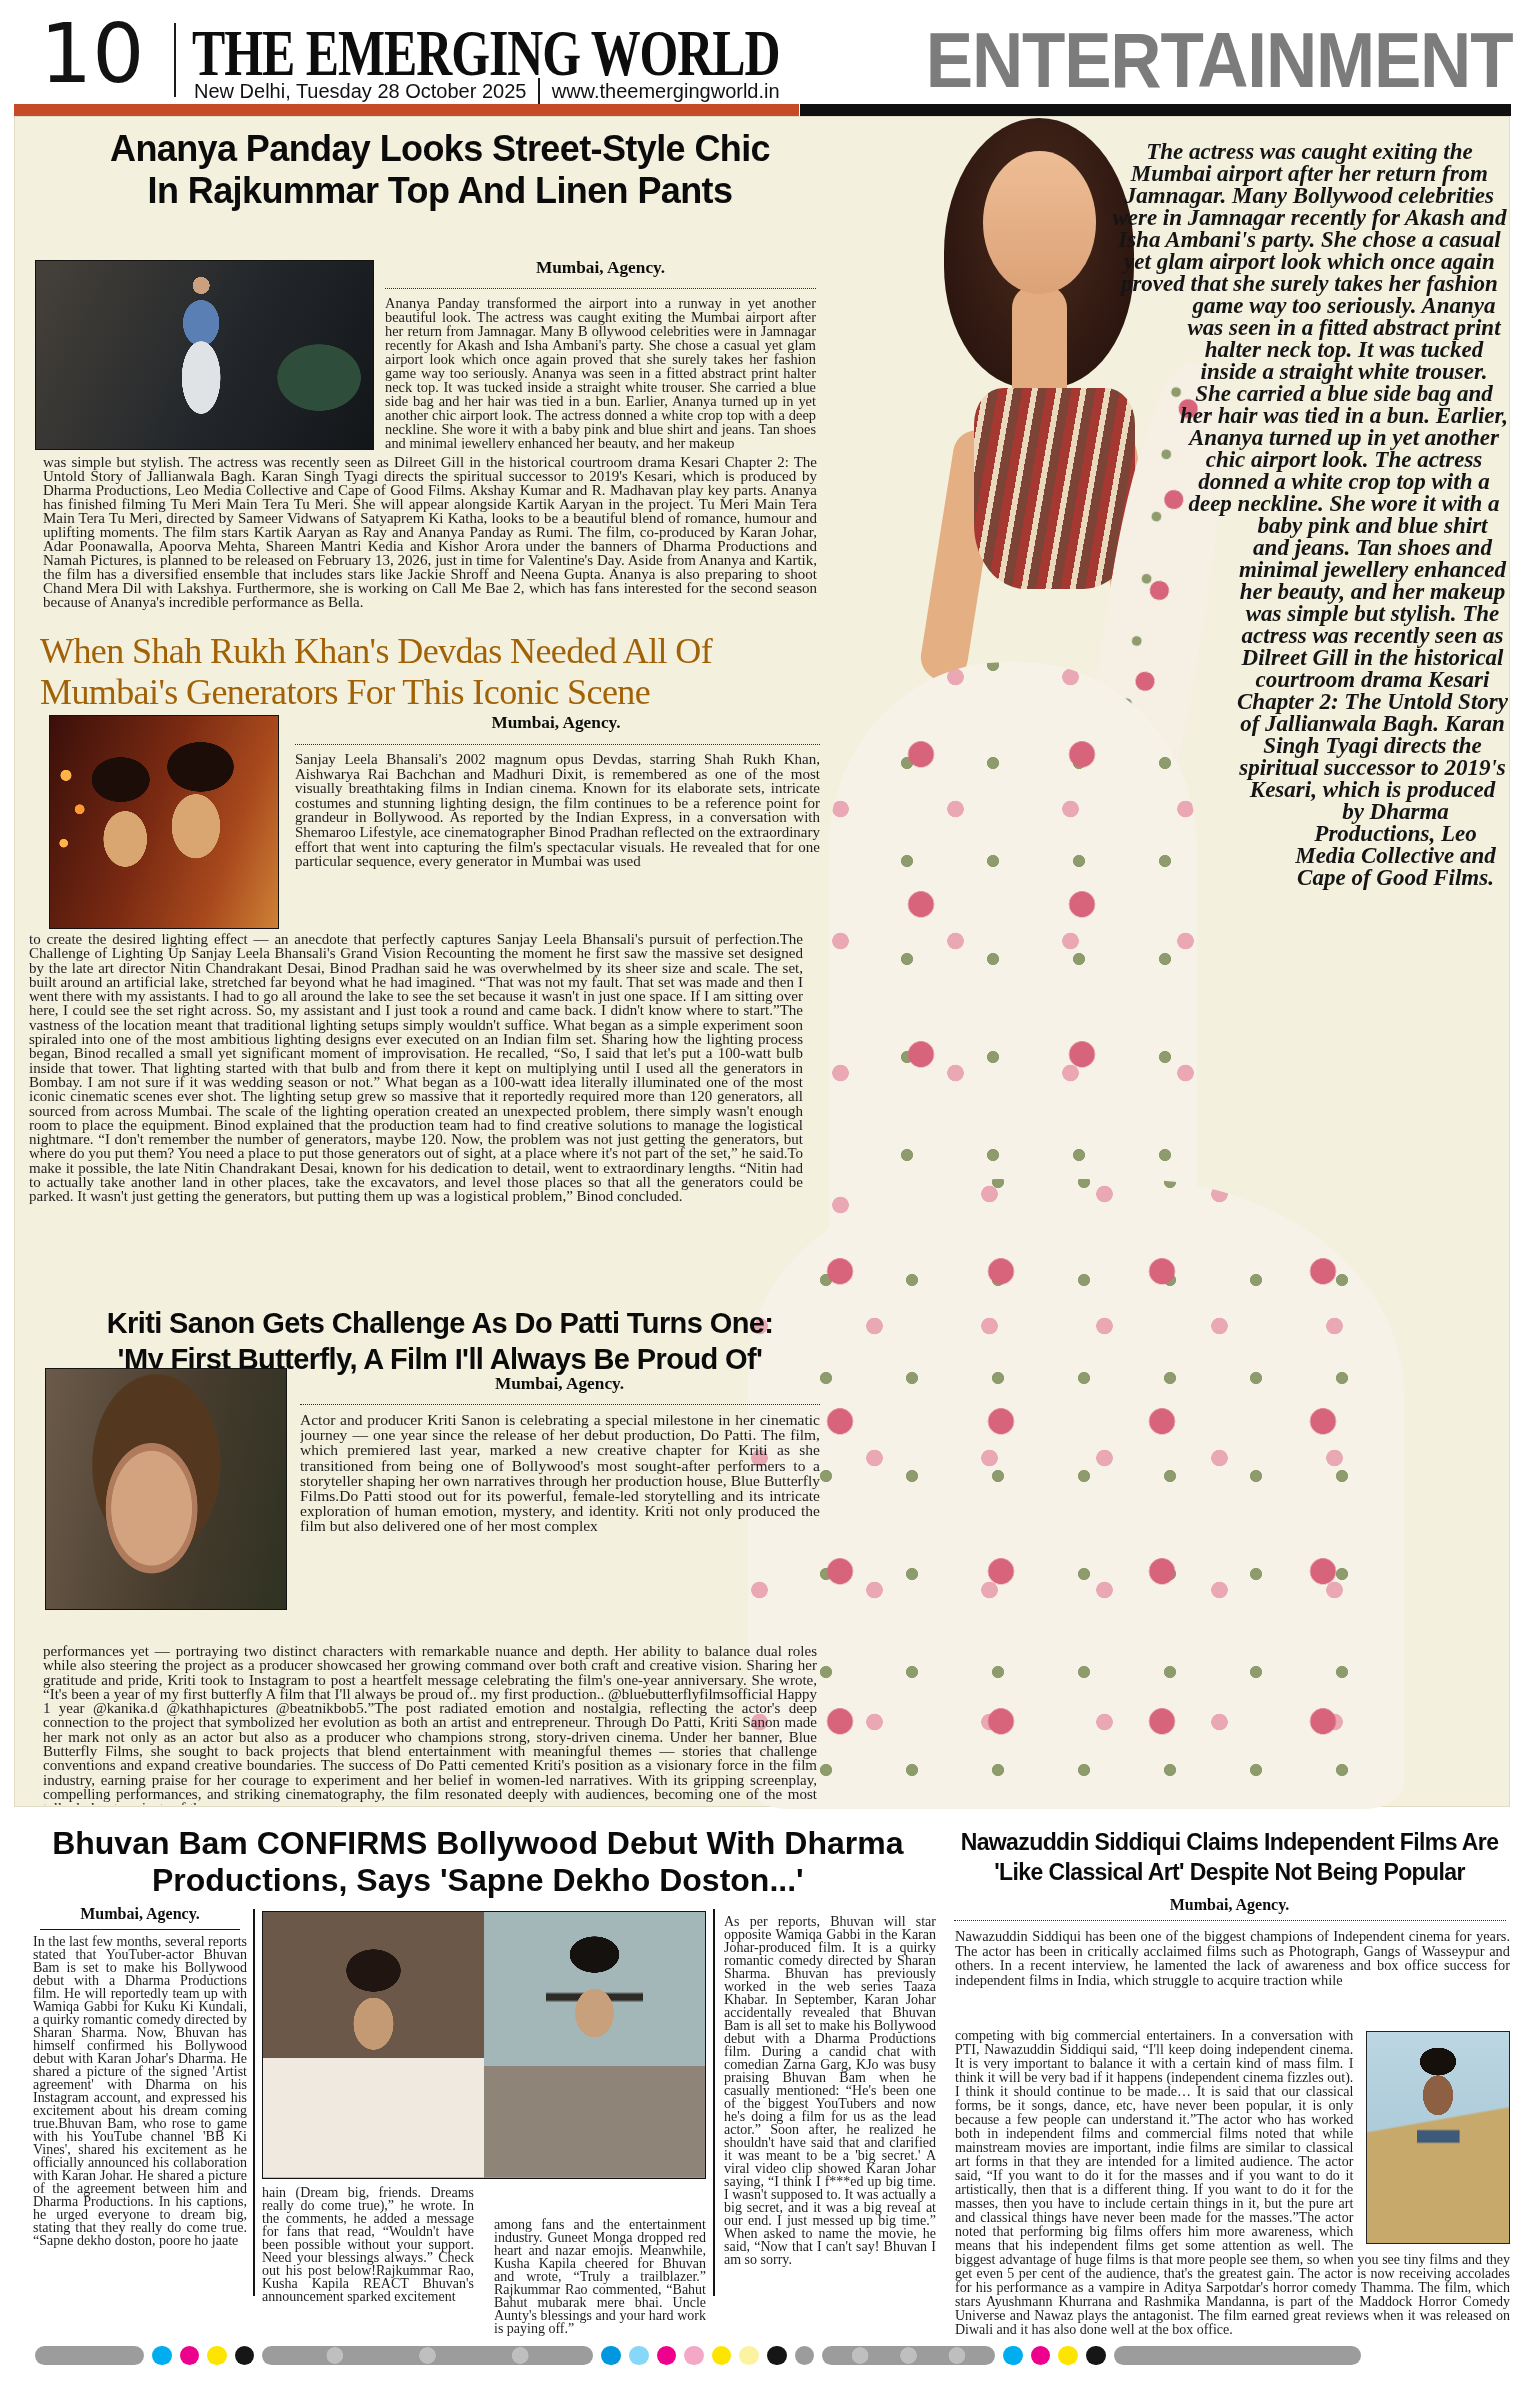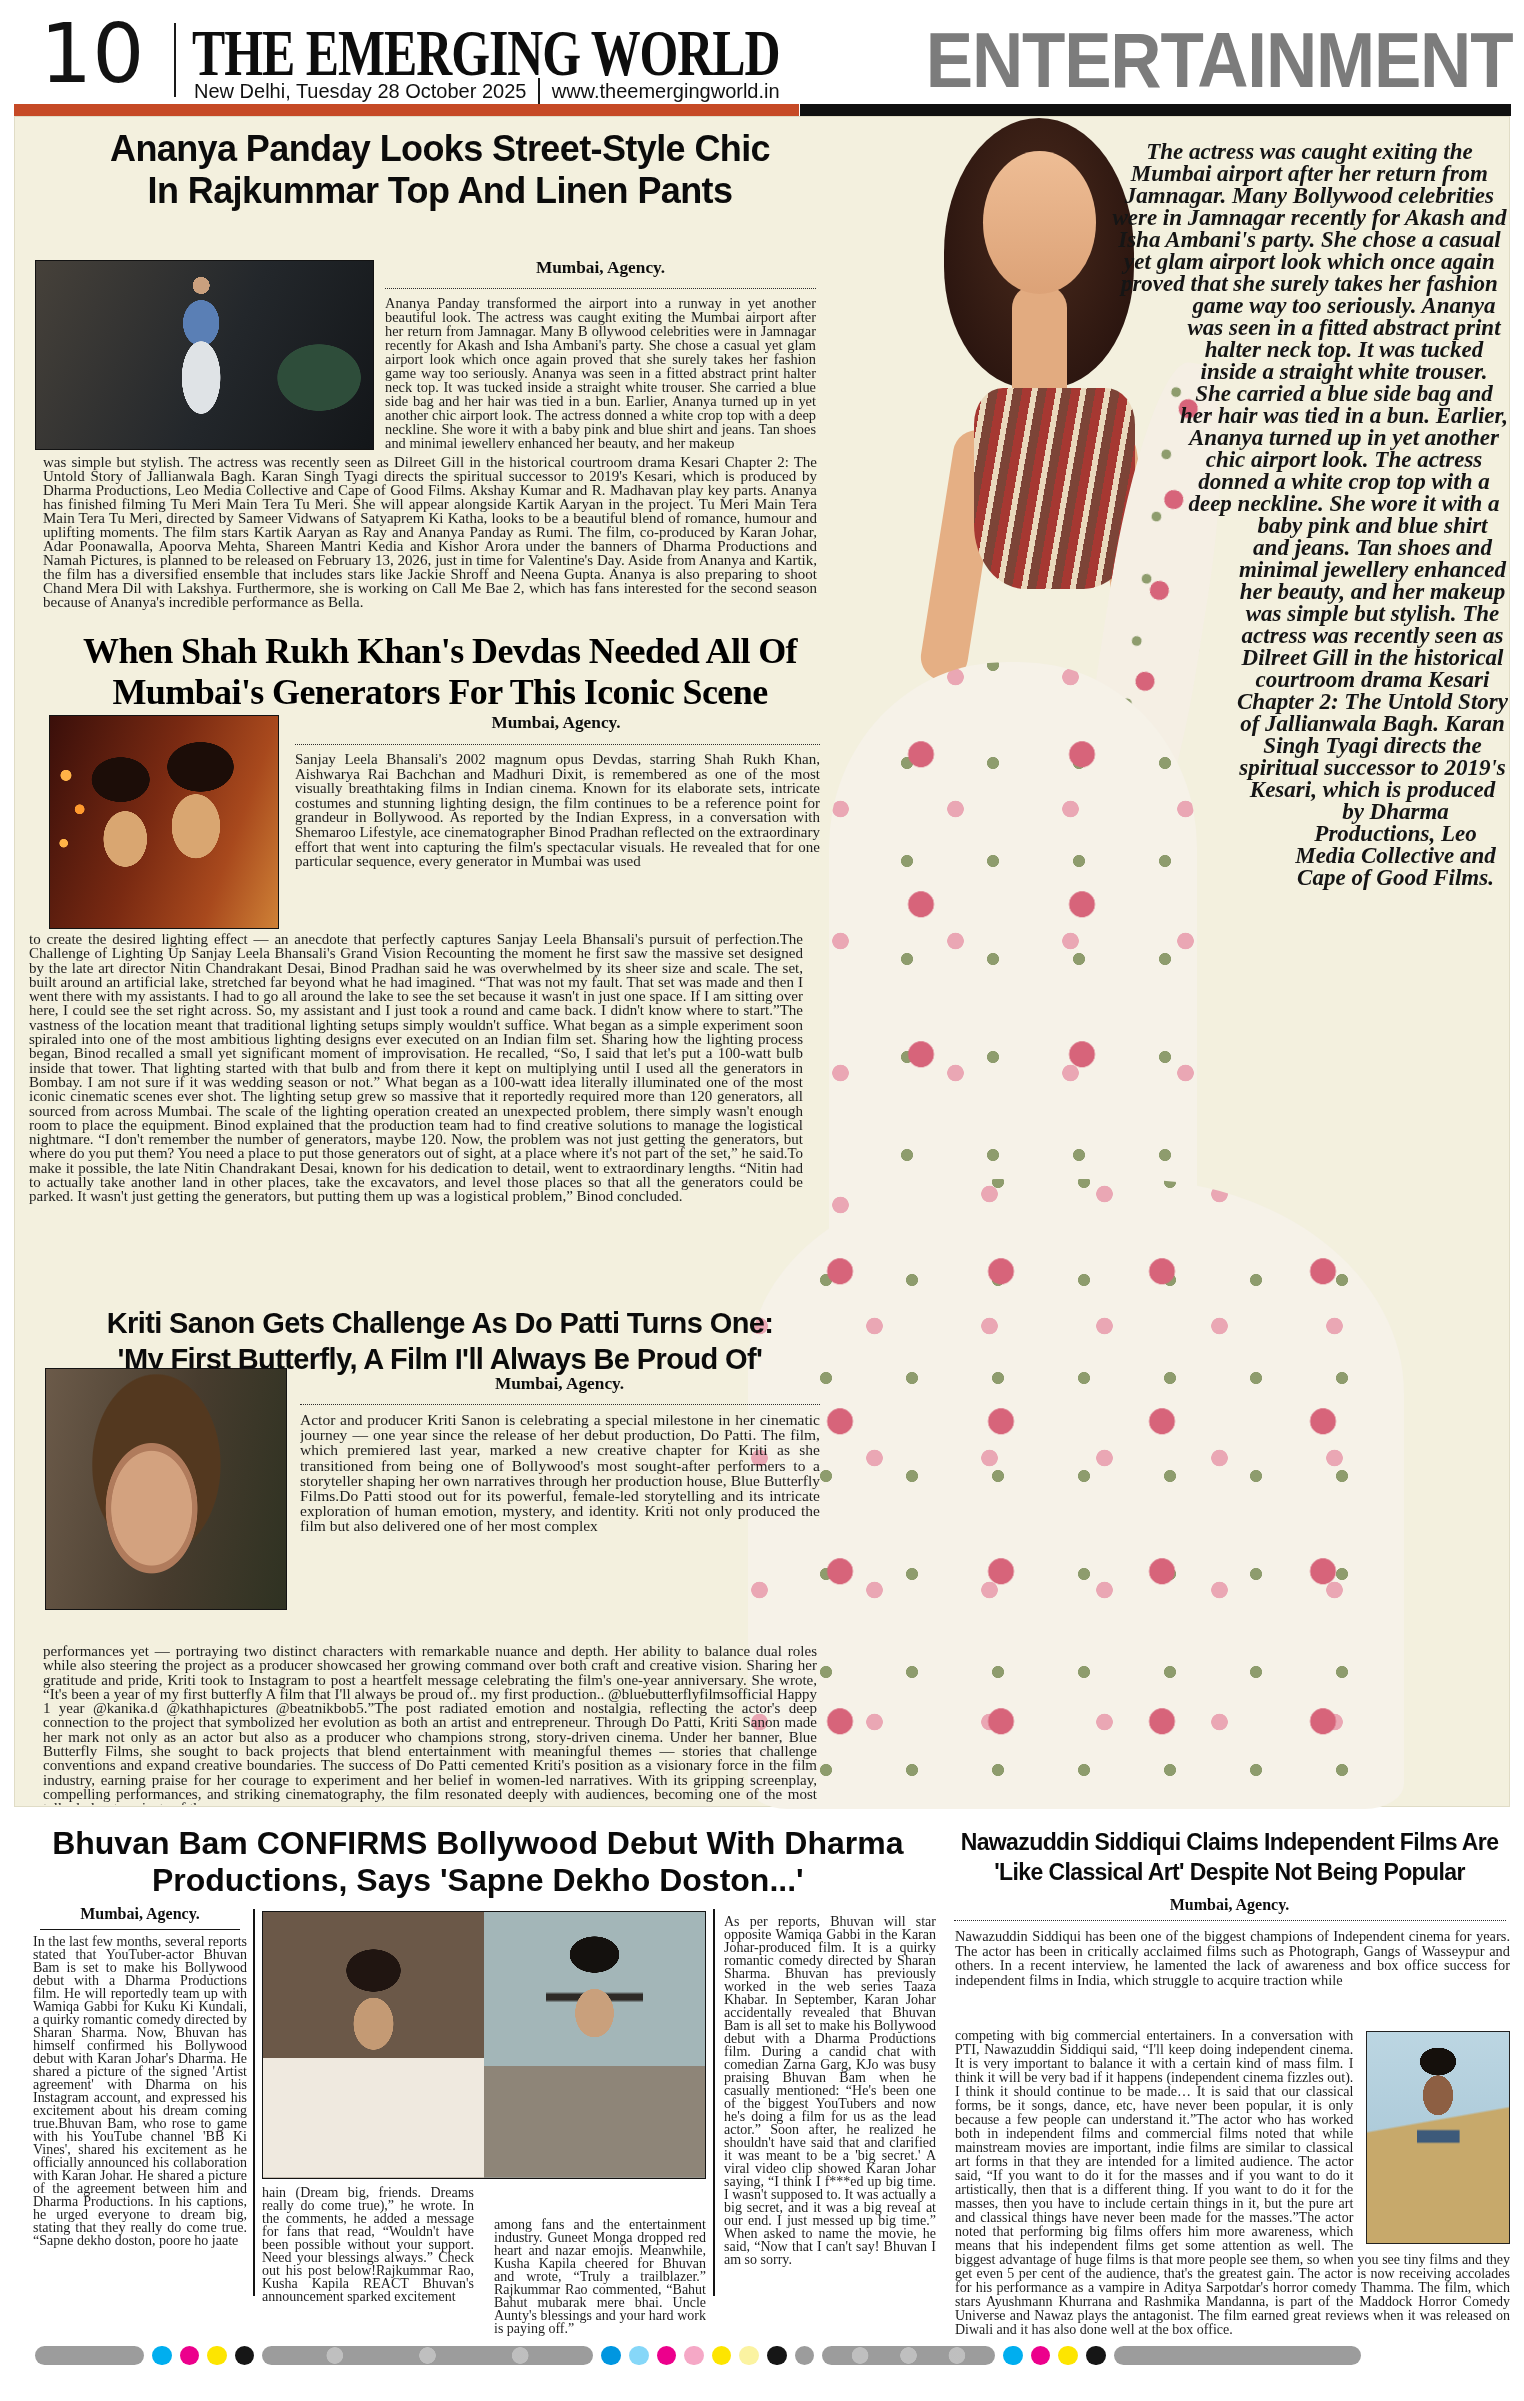--- a/index.html
+++ b/index.html
@@ -15,21 +15,21 @@
   #section-title{right:12.7px;top:15px;font-family:"Liberation Sans",sans-serif;font-weight:bold;font-size:71px;color:#7c7c7c;letter-spacing:-1.2px;transform:scaleY(1.1);transform-origin:top right;white-space:nowrap;}
   #bar-orange{left:14.4px;top:104px;width:785px;height:11.5px;}
   #bar-black{left:800px;top:104px;width:711px;height:11.5px;}
 
   
   #cream{left:14.4px;top:116px;width:1496px;height:1691px;border:1.2px solid #e0dcc6;box-sizing:border-box;}
 
   
   .h-sans{font-family:"Liberation Sans",sans-serif;font-weight:bold;text-align:center;color:#0b0b0b;letter-spacing:-0.6px;}
   .h-sans span{display:block;}
-  .h-serif{font-family:"Liberation Serif",serif;font-weight:bold;text-align:center;color:#000000;}
+  .h-serif{font-family:"Liberation Serif",serif;font-weight:normal;color:#a16207;}
   .h-serif span{display:block;}
   .byline{font-family:"Liberation Serif",serif;font-weight:bold;font-size:17.3px;text-align:center;color:#0d0d0d;}
   .dotline{border-top:1.7px dotted #2c2c2c;height:0;}
   .solidline{border-top:1.2px solid #161616;height:0;}
   .jbody{text-align:justify;color:#1d1d1d;overflow:hidden;}
   .photo{box-sizing:border-box;border:1.7px solid #131313;}
 
   
   #a1-headline{left:40px;top:128px;width:800px;font-size:36px;line-height:1.18;}
   #a1-photo{left:35px;top:260px;width:339px;height:190px;

